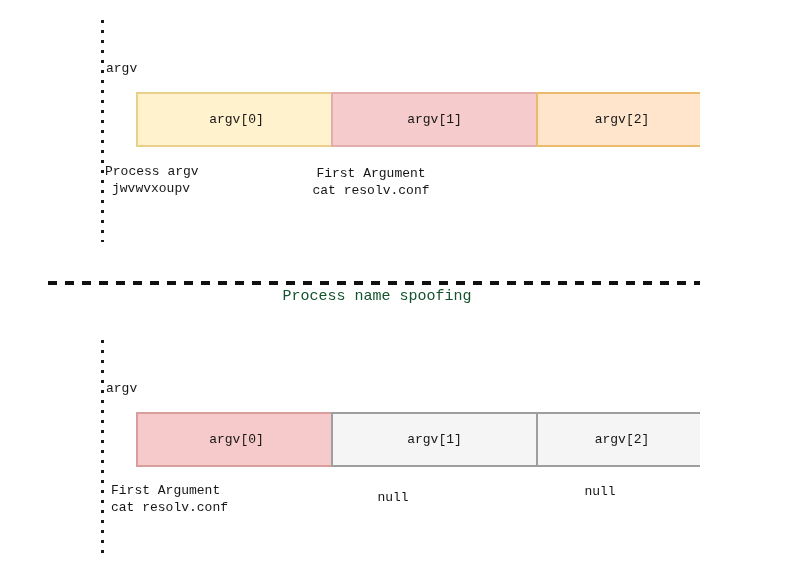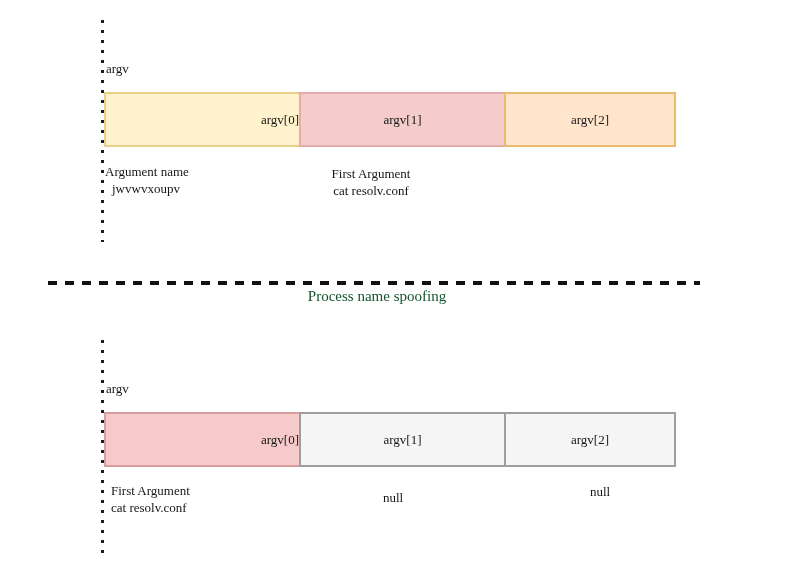--- a/index.html
+++ b/index.html
@@ -1,38 +1,38 @@
 <!DOCTYPE html>
 <html><head>
 <meta charset="utf-8">
 <style>
   html,body{margin:0;padding:0;background:#ffffff;}
   .canvas{
     position:relative;width:700px;height:577px;background:#ffffff;overflow:hidden;
-    font-family:Liberation Serif, serif;color:#161616;
+    font-family:Liberation Mono, monospace;color:#161616;
   }
   .vdots{
     position:absolute;width:3px;
     background:repeating-linear-gradient(to bottom,#1c1c1c 0,#1c1c1c 3px,transparent 3px,transparent 10px);
   }
   .hdash{
     position:absolute;left:48px;top:281px;width:718px;height:4px;
     background:repeating-linear-gradient(to right,#111 0,#111 9px,transparent 9px,transparent 17px);
   }
   .argv-label{position:absolute;font-size:13px;line-height:15px;}
   .row{position:absolute;display:flex;height:55px;}
   .cell{
     box-sizing:border-box;border:2px solid;display:flex;align-items:center;
     justify-content:center;font-size:13px;height:55px;
   }
   .cell + .cell{margin-left:-2px;}
   .w0{width:197px;}
   .w1{width:207px;}
   .w2{width:172px;}
-  .cell.left{justify-content:flex-end;padding-left:4px;}
+  .cell.left{justify-content:center;padding-left:4px;margin-left:32px;}
   .caption{position:absolute;font-size:13px;line-height:17px;}
   .caption.center{text-align:center;width:200px;}
   .cap-value.indent{padding-left:7px;}
   .spoof-label{
     position:absolute;left:277px;top:288px;width:200px;text-align:center;
     font-size:15px;line-height:17px;
   }
 </style>
 </head>
 <body>
@@ -49,21 +49,21 @@
     </div>
     <div class="cell w1" style="background-color: rgb(245, 203, 203); border-color: rgb(227, 173, 173);">
       <span>argv[1]</span>
     </div>
     <div class="cell w2" style="background-color: rgb(255, 229, 204); border-color: rgb(234, 186, 109);">
       <span>argv[2]</span>
     </div>
   </div>
 
   <div class="caption" style="left:105px;top:163px">
-    <div class="cap-title">Argument name</div>
+    <div class="cap-title">Process argv</div>
     <div class="cap-value indent">jwvwvxoupv</div>
   </div>
 
   <div class="caption center" style="left:271px;top:165px">
     <div class="cap-title">First Argument</div>
     <div class="cap-value">cat resolv.conf</div>
   </div>
 
 
   <div class="hdash"></div>

